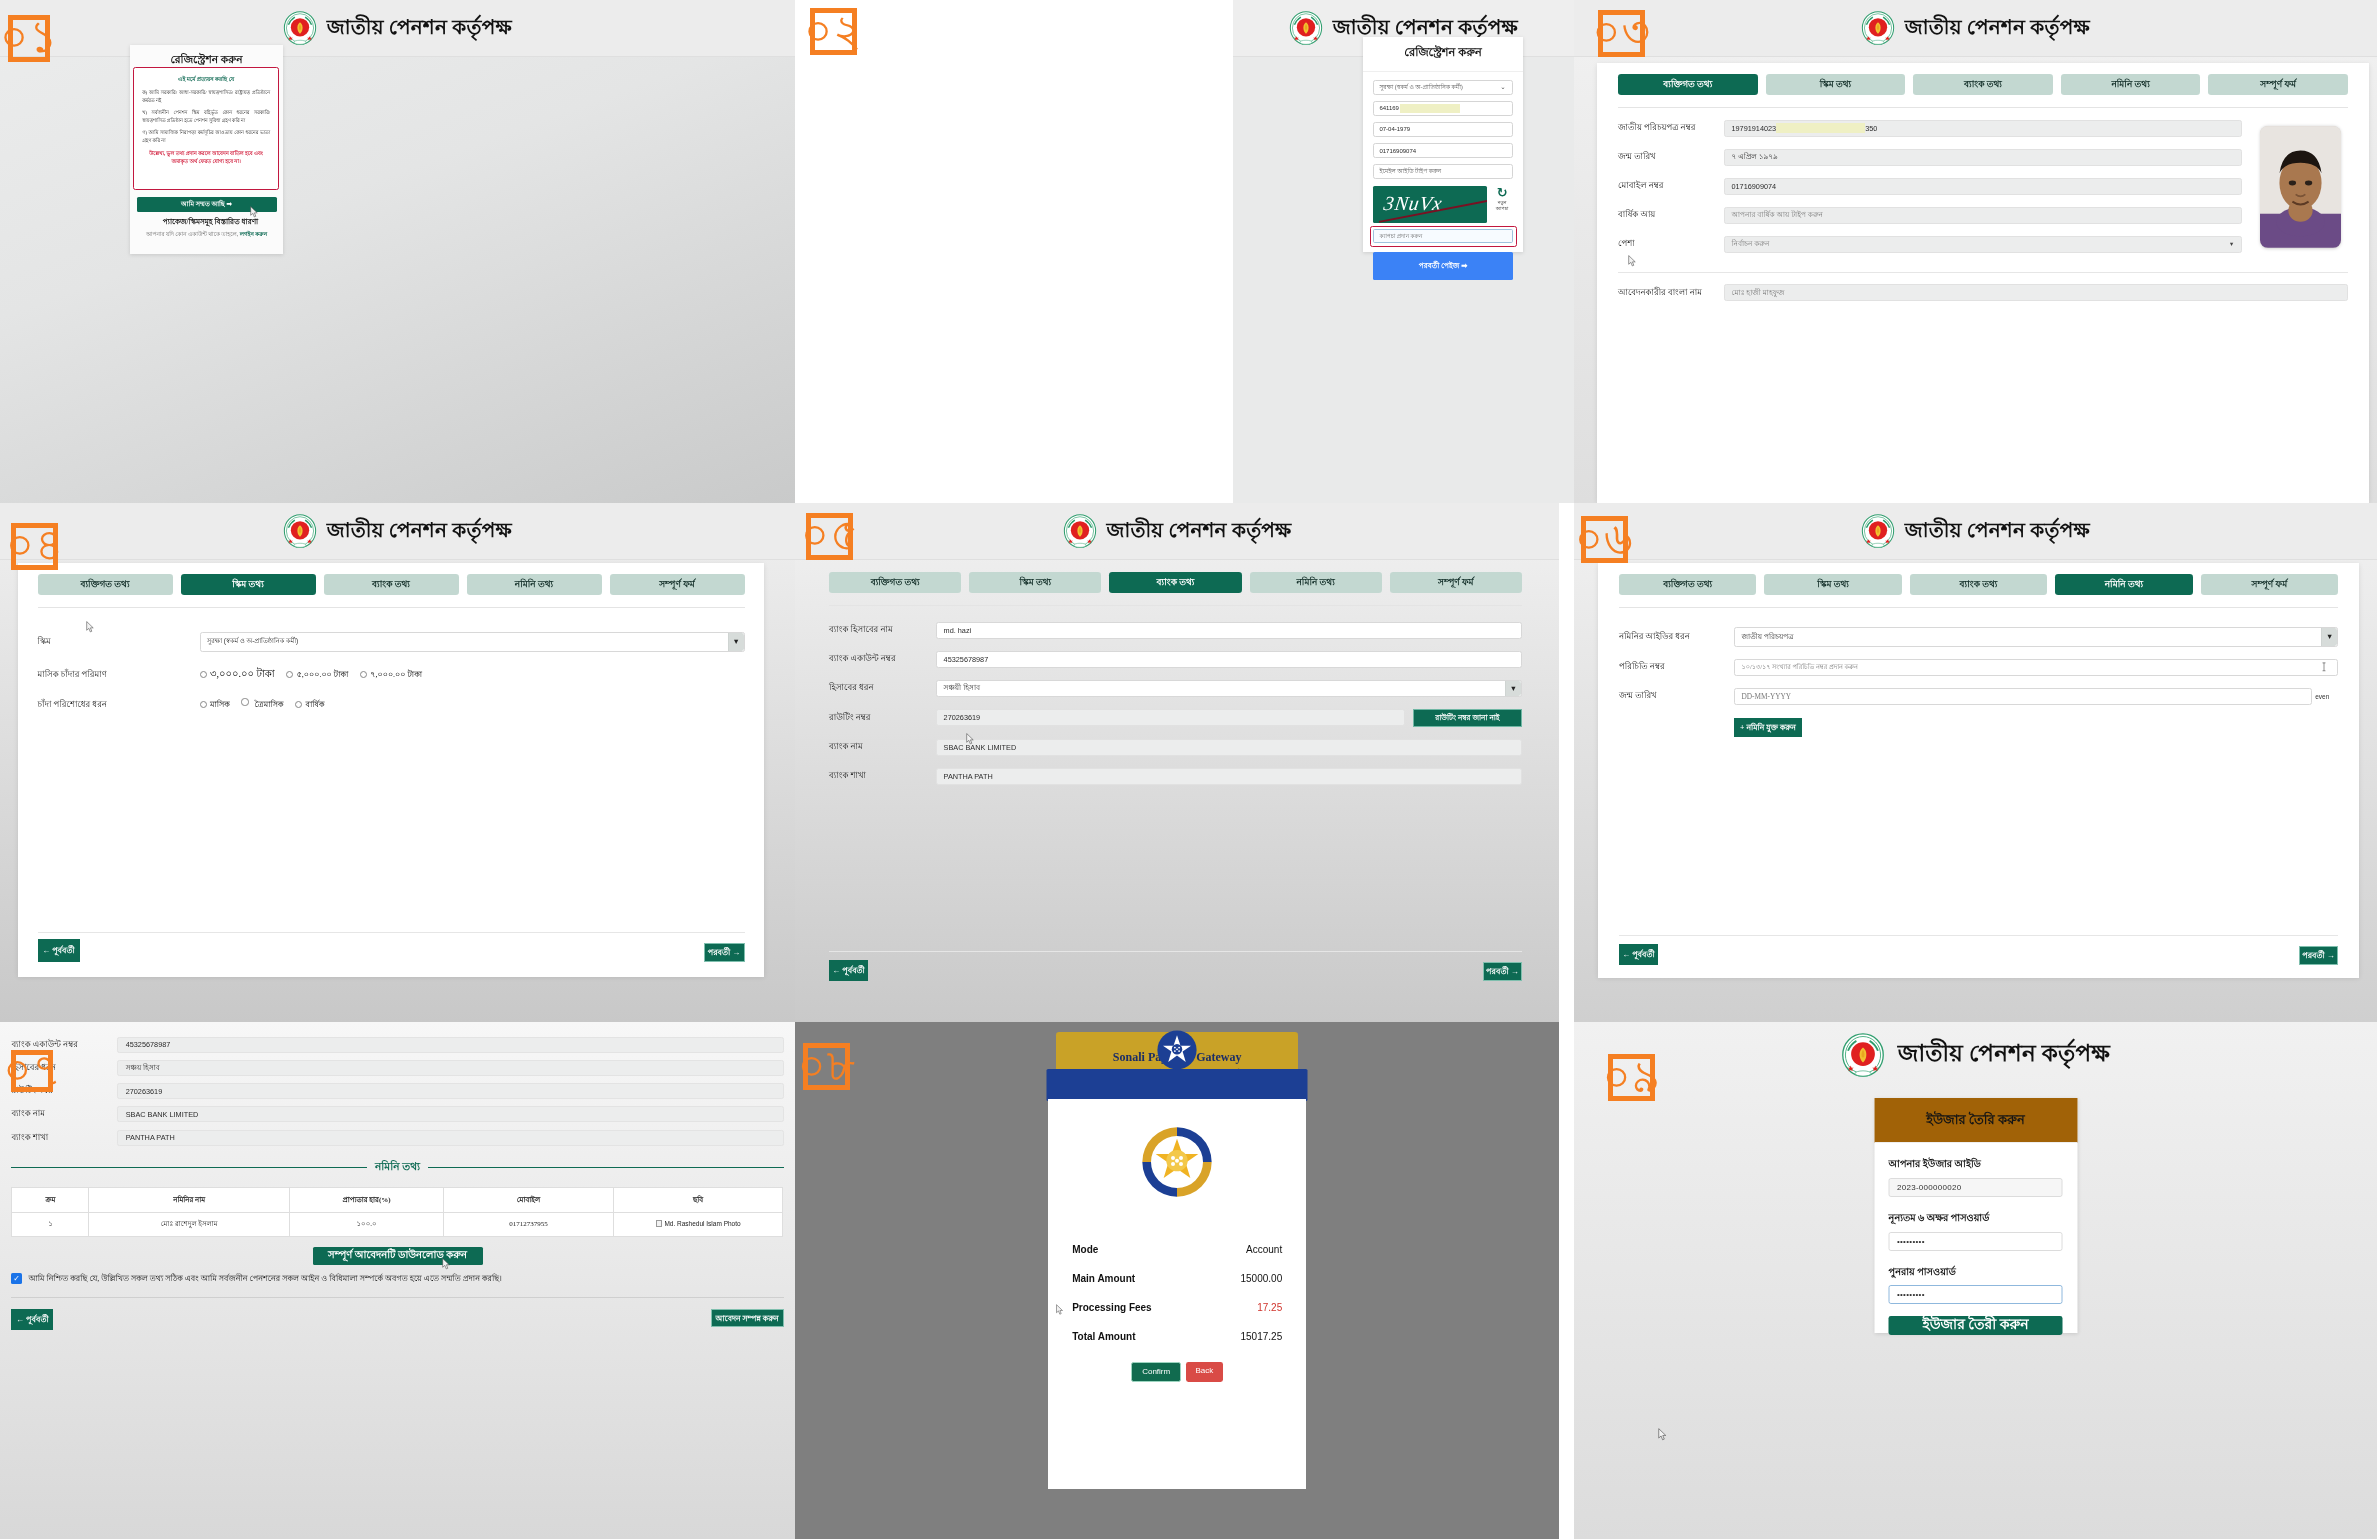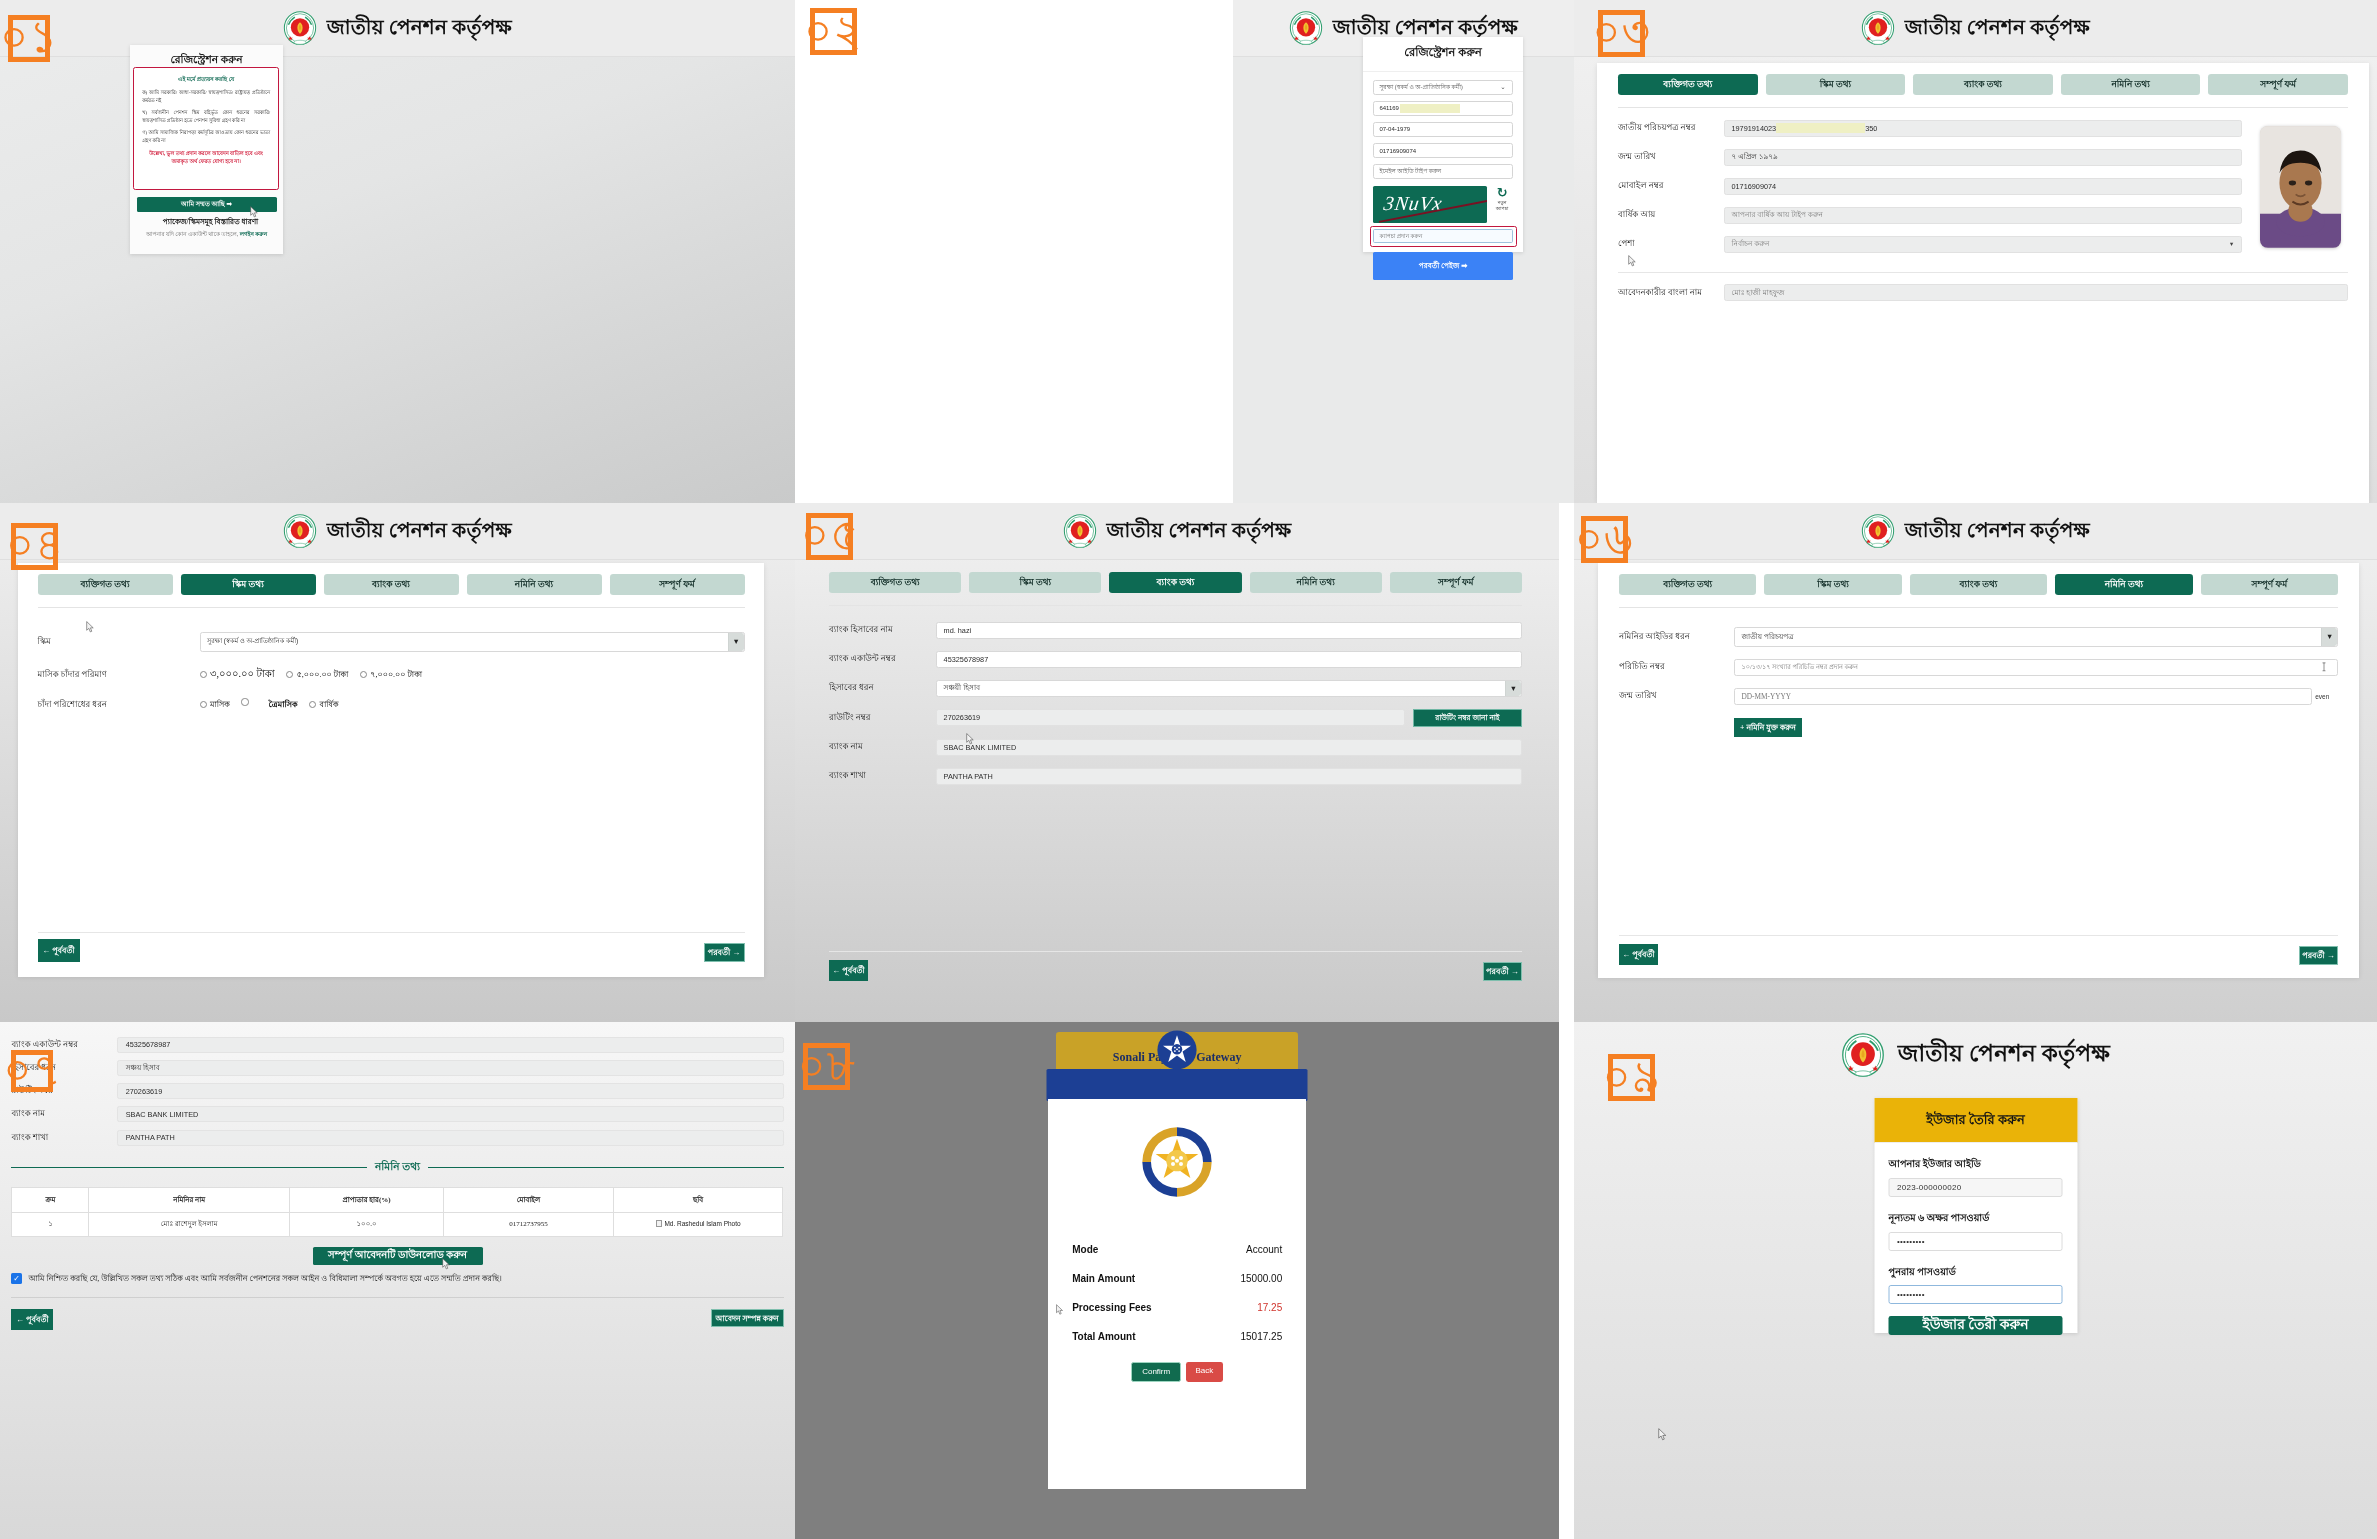--- a/index.html
+++ b/index.html
@@ -177,21 +177,21 @@
   .spg-confirm{ background:#116b4f; color:#fff; font-size:8px; padding:4.9px 9.7px;
                 border:0.8px solid #9dd5c0; border-radius:2.4px; font-family:"Liberation Sans",sans-serif;}
   .spg-back{ background:#d94b46; color:#fff; font-size:8px; padding:4.9px 9.7px;
              border-radius:2.4px; font-family:"Liberation Sans",sans-serif;}
 
   
   .p9-card{ position:absolute; left:50%; transform:translateX(-50%); top:76px;
             width:203px; height:235px; background:#fff; box-shadow:0 0.8px 4px rgba(0,0,0,.12); }
   .p9-title{ text-align:center; font-family:"Liberation Serif",serif; font-size:13px;
              font-weight:700; padding:12px 0 11.4px; color:#151515; border-bottom:0.8px solid #eee;
-             background:#eab308;}
+             background:#a16207;}
   .p9-lbl{ margin:13px 14.6px 4.9px; font-family:"Liberation Serif",serif; font-size:9.7px;
            font-weight:700; color:#141414; }
   .p9-inp{ margin:0 14.6px; height:18.7px; border:0.8px solid #dcdcdc; border-radius:2.4px;
            background:#f6f6f6; display:flex; align-items:center; padding:0 7.3px;
            font-size:8px; color:#333; letter-spacing:0.3px; }
   .p9-inp.focus{ border:1.6px solid #8fb8dd; background:#fff; }
   .p9-btn{ margin:11.4px 14.6px 0; height:19.5px; background:#0d6a53; color:#fff; border-radius:2.4px;
            display:flex; align-items:center; justify-content:center;
            font-family:"Liberation Serif",serif; font-weight:700; font-size:14px; }
 </style>
@@ -480,21 +480,21 @@
           </div>
         </div>
 
         <div class="row" style="margin-top:14.6px;">
           <div class="lbl" style="width:162px">চাঁদা পরিশোধের ধরন</div>
           <div style="display:flex; gap:11.4px; align-items:center;">
             <label style="display:flex; gap:3.2px; align-items:center;">
               <span style="width:7.3px;height:7.3px;border:0.8px solid #888;border-radius:50%;display:inline-block;background:#fff;"></span>
               <span style="font-family:'Liberation Serif',serif; font-size:8px;">মাসিক</span>
             </label>
-            <label style="display:flex; gap:20px; align-items:flex-start;font-weight:bold;">
+            <label style="display:flex; gap:6px; align-items:flex-start;">
               <span style="width:7.3px;height:7.3px;border:0.8px solid #888;border-radius:50%;display:inline-block;background:#fff;"></span>
               <span style="font-family:'Liberation Serif',serif; font-size:8px;">ত্রৈমাসিক</span>
             </label>
             <label style="display:flex; gap:3.2px; align-items:center;">
               <span style="width:7.3px;height:7.3px;border:0.8px solid #888;border-radius:50%;display:inline-block;background:#fff;"></span>
               <span style="font-family:'Liberation Serif',serif; font-size:8px;">বার্ষিক</span>
             </label>
           </div>
         </div>
 

